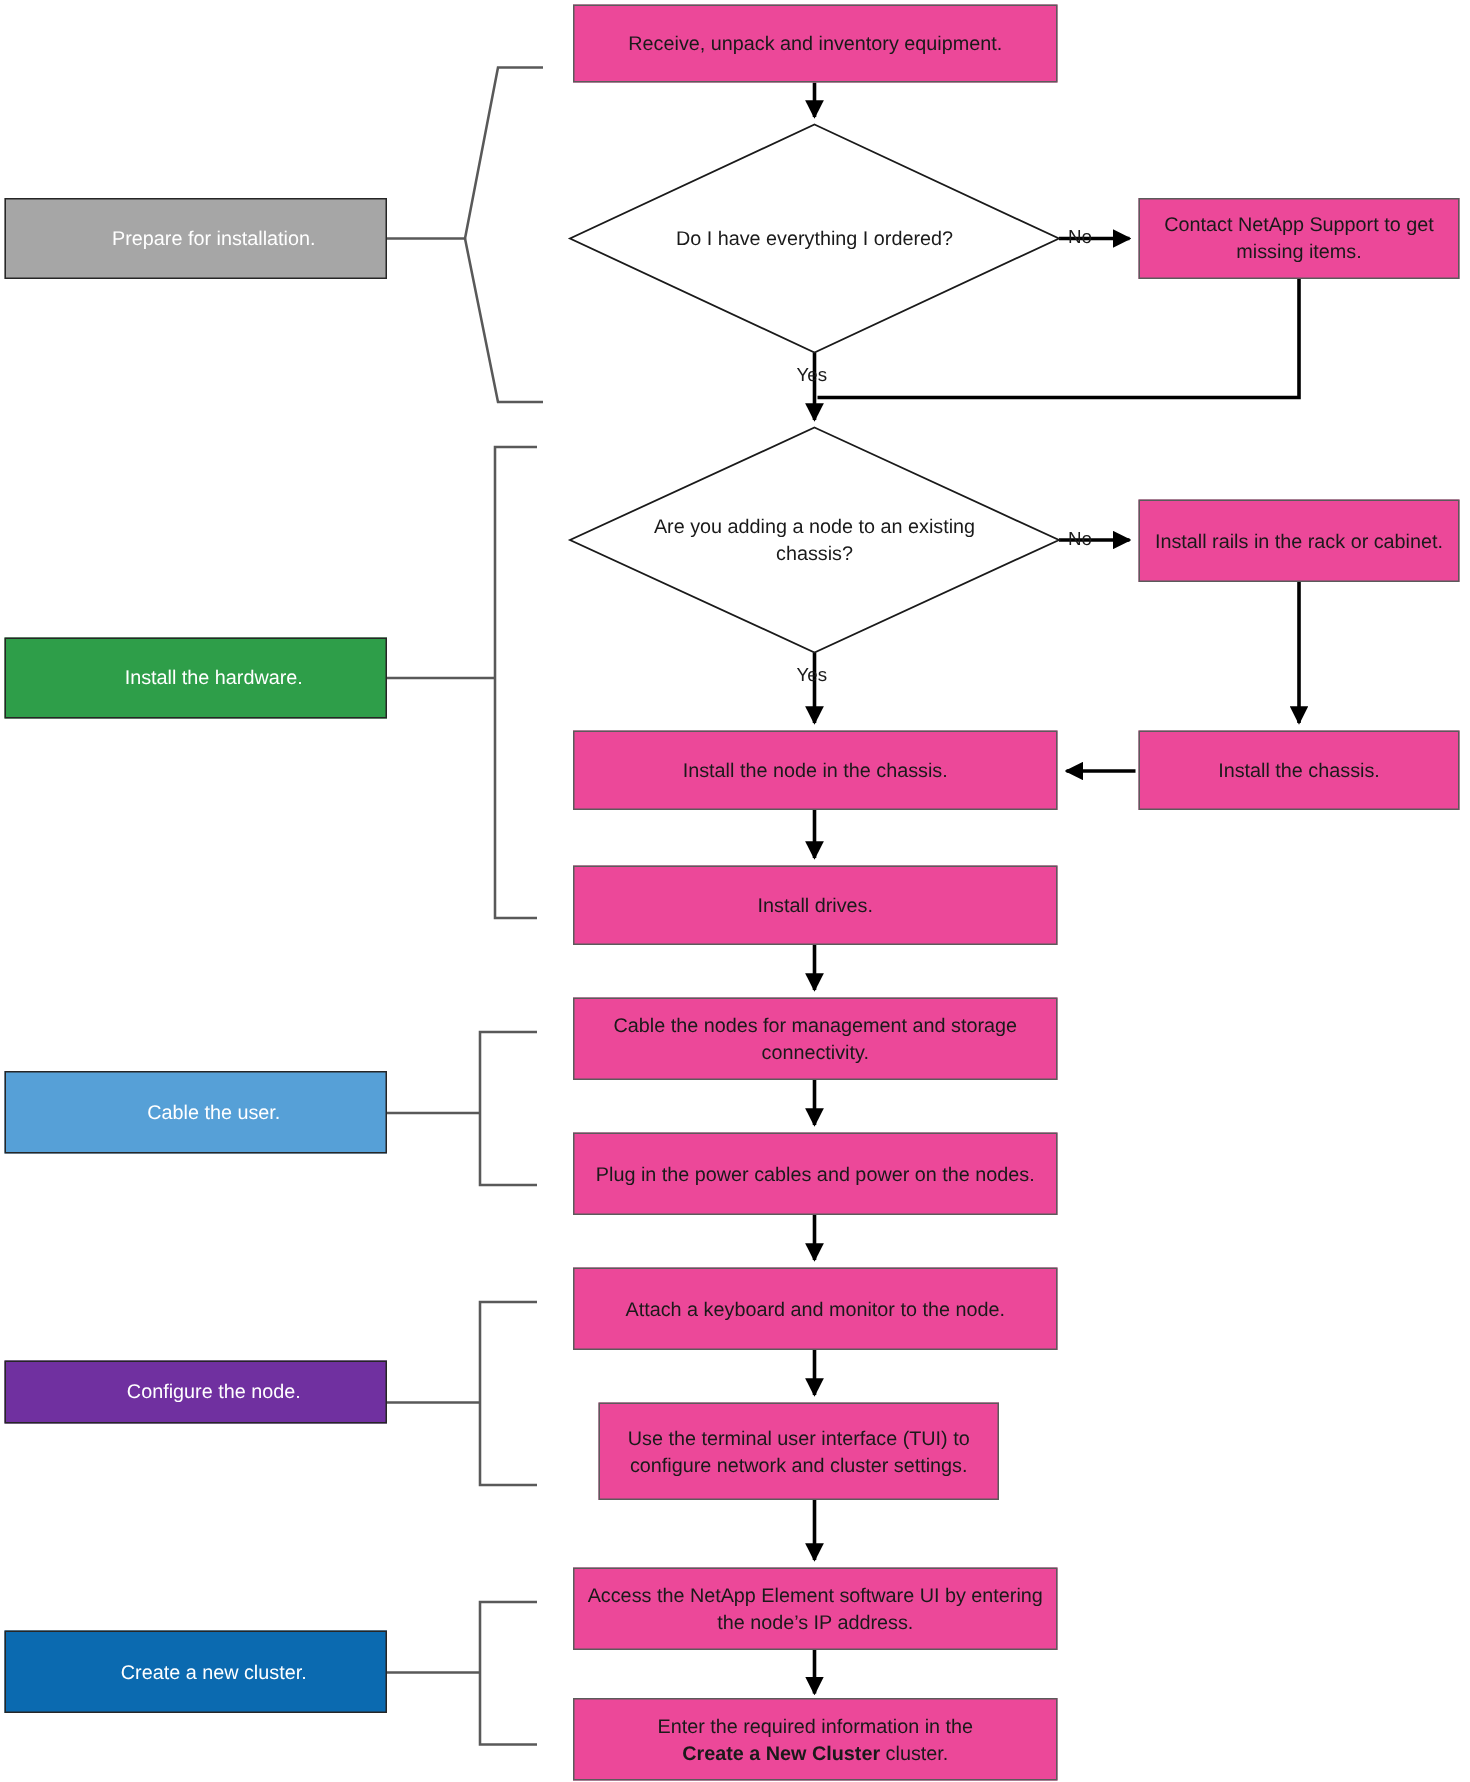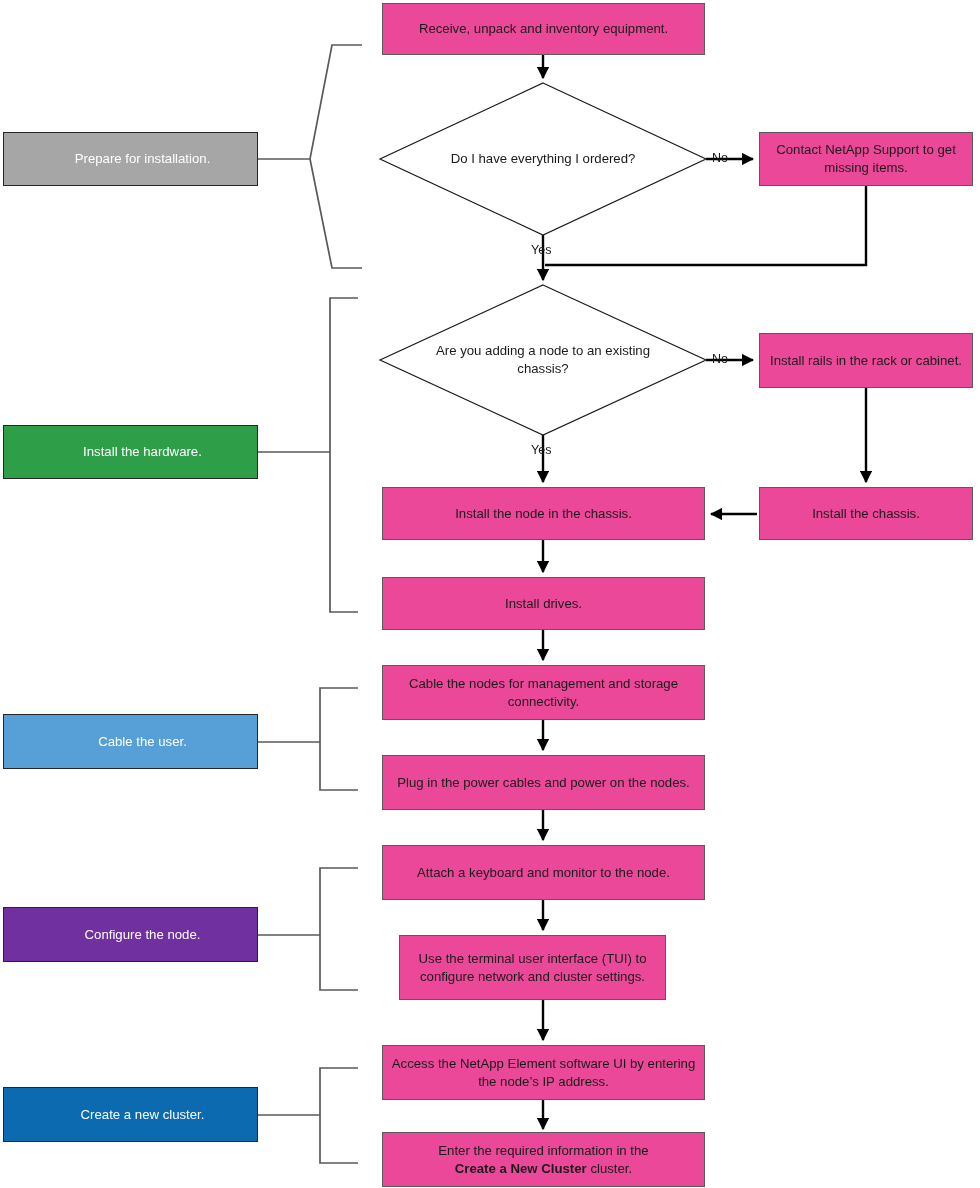--- a/index.html
+++ b/index.html
@@ -139,21 +139,21 @@
   </div>
 
   <div class="node phase" style="left:3px; top:400px; width:255px; height:54px; background:#2e9e49;margin-top:25px;">
     <span>Install the hardware.</span>
   </div>
 
   <div class="node phase" style="left:3px; top:714px; width:255px; height:55px; background:#56a0d7;">
     <span>Cable the user.</span>
   </div>
 
-  <div class="node phase" style="left:3px; top:907px; width:255px; height:55px; background:#7030a0;">
+  <div class="node phase" style="left:3px; top:907px; width:255px; height:42px; background:#7030a0;">
     <span>Configure the node.</span>
   </div>
 
   <div class="node phase" style="left:3px; top:1087px; width:255px; height:55px; background:#0b6ab0;">
     <span>Create a new cluster.</span>
   </div>
 
   <div class="node proc" style="left:382px; top:3px; width:323px; height:52px;">
     <span>Receive, unpack and inventory equipment.</span>
   </div>

